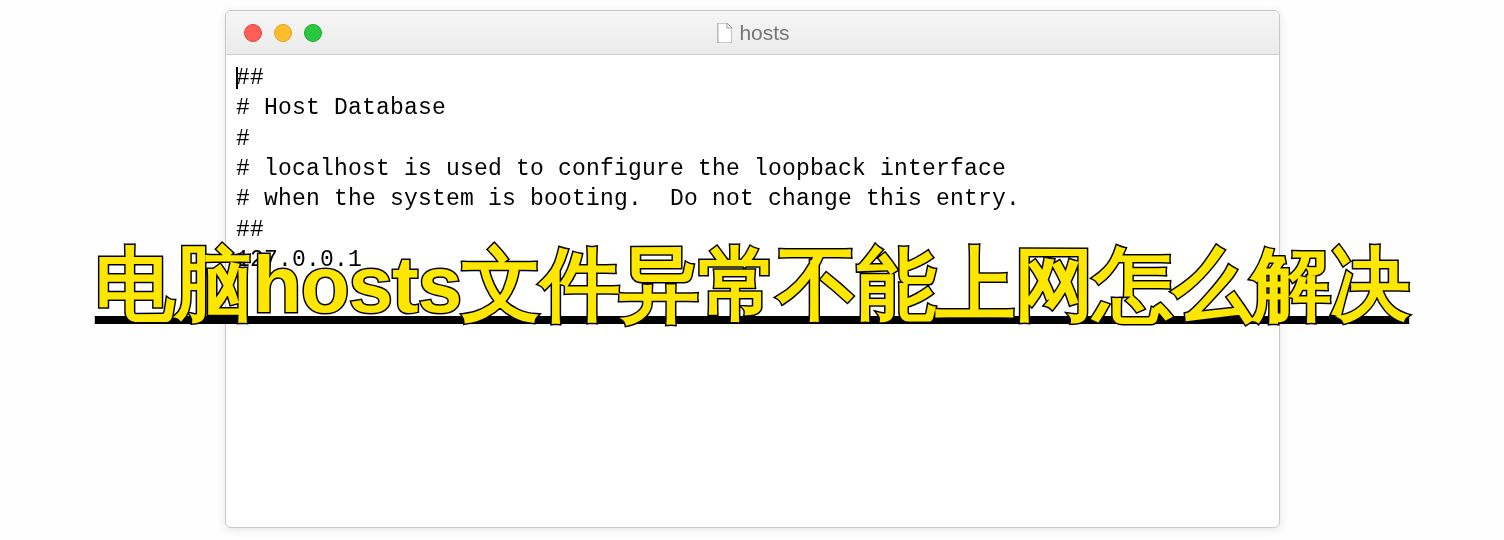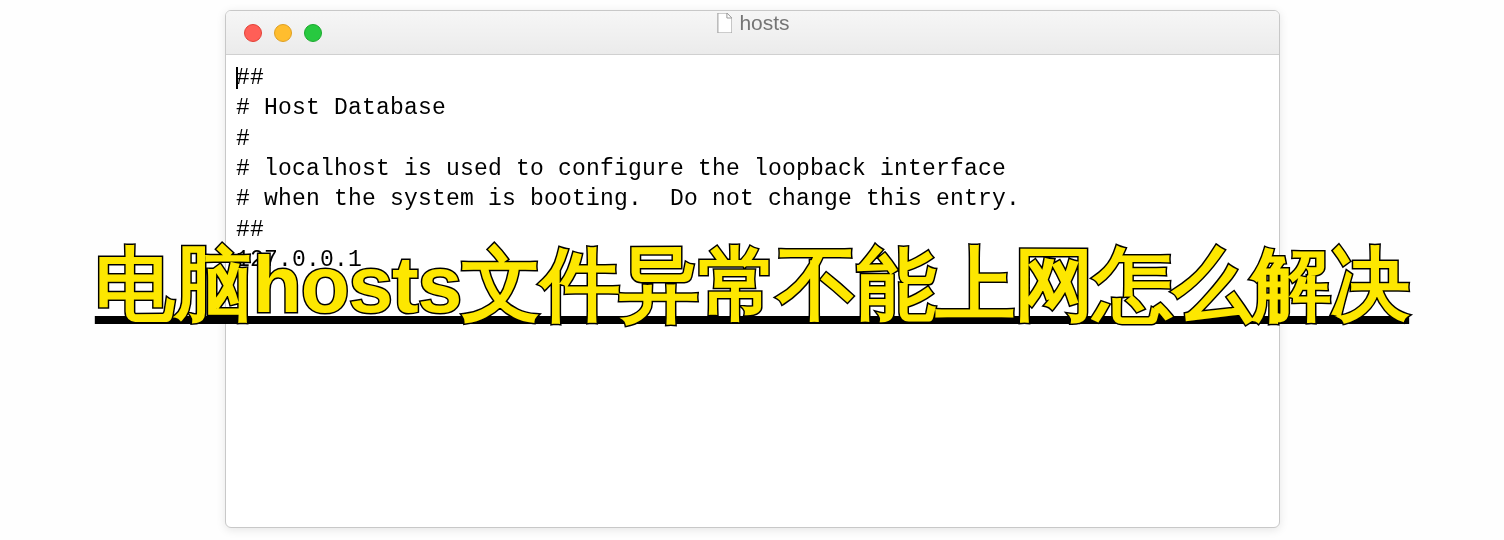--- a/index.html
+++ b/index.html
@@ -28,20 +28,21 @@
       border-radius: 6px;
       box-shadow: 0 2px 10px rgba(0,0,0,0.1);
       overflow: hidden;
     }
     
     .titlebar {
       height: 44px;
       background: linear-gradient(to bottom, #f6f6f6, #ebebeb);
       border-bottom: 1px solid #d0d0d0;
       display: flex;
+      align-items: center;
       position: relative;
     }
     
     .traffic-lights {
       display: flex;
       gap: 12px;
       padding-left: 18px;
       align-items: center;
     }
     

